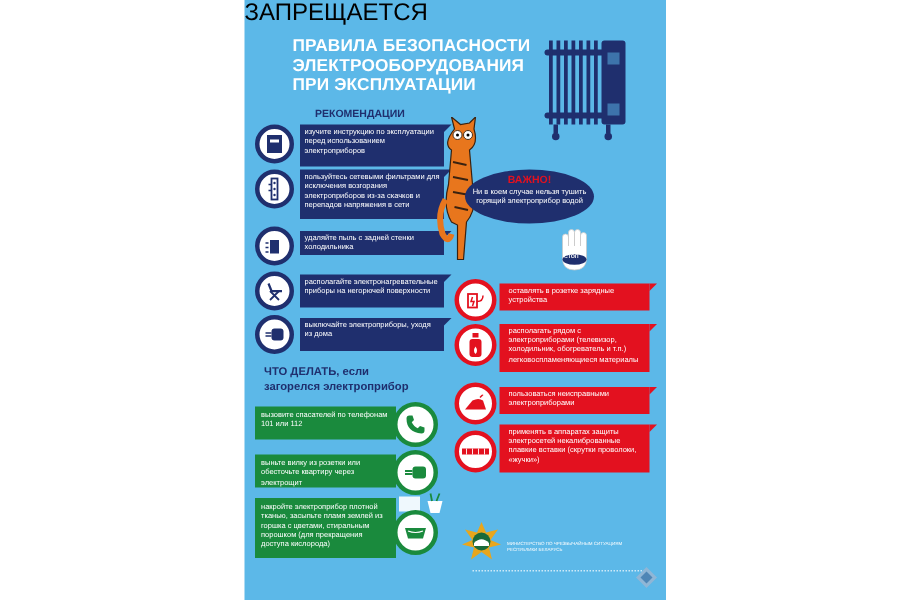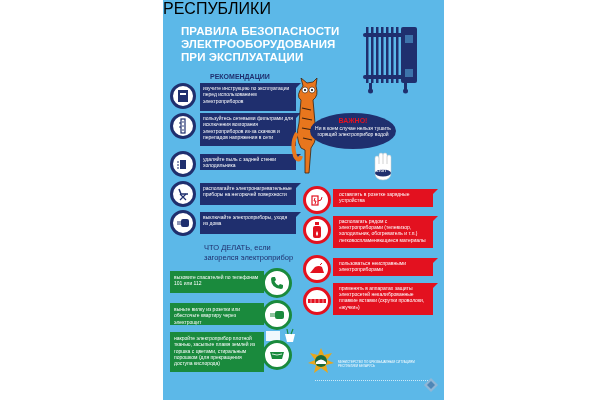--- a/index.html
+++ b/index.html
@@ -1,25 +1,25 @@
 <!DOCTYPE html>
 <html><head>
 <meta charset="utf-8">
 <style>
   html,body{margin:0;padding:0;}
   body{width:600px;height:400px;background:#ffffff;position:relative;overflow:hidden;font-family:"Liberation Sans",sans-serif;}
   .poster{position:absolute;left:163px;top:0;width:281px;height:400px;background:#5cb8e8;overflow:hidden;}
-  .title{position:absolute;left:18px;top:25px;color:#ffffff;font-weight:bold;font-size:11.5px;line-height:13px;letter-spacing:0.1px;}
+  .title{position:absolute;left:32px;top:25px;color:#ffffff;font-weight:bold;font-size:11.5px;line-height:13px;letter-spacing:0.1px;}
   .title div{white-space:nowrap;}
   .sect-rec{position:absolute;left:47px;top:73px;color:#1f2f6e;font-weight:bold;font-size:7px;}
   .rec-item{position:absolute;left:7px;height:30px;width:125px;}
   .rec-icon{position:absolute;left:0;top:0;width:26px;height:26px;border-radius:50%;background:#ffffff;border:3px solid #1f2f6e;box-sizing:border-box;display:flex;align-items:center;justify-content:center;}
   .rec-box{position:absolute;left:30px;top:0;width:96px;background:#1f2f6e;color:#ffffff;font-size:5px;line-height:6.3px;padding:2px 3px;box-sizing:border-box;}
   .rec-box::after{content:"";position:absolute;right:-5px;top:0;border-left:5px solid #1f2f6e;border-bottom:5px solid transparent;}
-  .sect-what{position:absolute;left:13px;top:243px;color:#1f2f6e;font-weight:normal;font-size:7.5px;line-height:9.5px;margin-left:28px;}
+  .sect-what{position:absolute;left:13px;top:243px;color:#1f2f6e;font-weight:bold;font-size:7.5px;line-height:9.5px;}
   .what-item{position:absolute;left:7px;width:120px;}
   .what-box{position:absolute;left:0;top:0;width:94px;background:#1a8a3d;color:#ffffff;font-size:5px;line-height:6.3px;padding:3px 4px;box-sizing:border-box;}
   .what-icon{position:absolute;left:92px;width:30px;height:30px;border-radius:50%;background:#ffffff;border:3px solid #1a8a3d;box-sizing:border-box;display:flex;align-items:center;justify-content:center;}
   .radiator{position:absolute;left:198px;top:25px;}
   .cat{position:absolute;left:128px;top:78px;}
   .important{position:absolute;left:147px;top:113px;width:86px;height:36px;border-radius:50%;background:#1f2f6e;color:#ffffff;text-align:center;font-size:5px;line-height:6px;}
   .important .h{color:#e3111f;font-weight:bold;font-size:7px;margin-top:4px;line-height:8px;}
   .stop-hand{position:absolute;left:208px;top:152px;}
   .forb-item{position:absolute;left:140px;width:130px;}
   .forb-icon{position:absolute;left:0;top:0;width:28px;height:28px;border-radius:50%;background:#ffffff;border:3px solid #e3111f;box-sizing:border-box;display:flex;align-items:center;justify-content:center;}
@@ -131,21 +131,21 @@
     <div class="h">ВАЖНО!</div>
     <div>Ни в коем случае нельзя тушить горящий электроприбор водой</div>
   </div>
 
   <svg class="stop-hand" width="24" height="32" viewBox="0 0 24 32">
     <path d="M4 14 L4 6 Q4 4 6 4 Q8 4 8 6 L8 12 L8 3 Q8 1 10 1 Q12 1 12 3 L12 12 L12 3 Q12 1 14 1 Q16 1 16 3 L16 12 L16 5 Q16 3 18 3 Q20 3 20 5 L20 20 Q20 28 12 28 Q4 28 4 20 Z" fill="#ffffff" stroke="#c8c8c8" stroke-width="0.5"></path>
     <ellipse cx="12" cy="21" rx="8" ry="3.5" fill="#1f2f6e"></ellipse>
   </svg>
   <div style="position:absolute;left:213px;top:169px;color:#fff;font-size:3.5px;font-weight:bold;">СТОП</div>
 
-  <div class="forb-h">РЕСПУБЛИКИ</div>
+  <div class="forb-h">ЗАПРЕЩАЕТСЯ</div>
 
   <div class="forb-item" style="top:186px">
     <div class="forb-icon">
       <svg width="14" height="14" viewBox="0 0 14 14">
           <rect x="2" y="3" width="6" height="9" fill="none" stroke="#e3111f" stroke-width="1.2"></rect>
           <path d="M5 5 L4 8 L6 8 L5 11" stroke="#e3111f" fill="none"></path>
           <path d="M8 8 Q12 8 12 4" stroke="#e3111f" fill="none"></path>
         </svg>
     </div>
     <div class="forb-box" style="top:3px;height:18px">оставлять в розетке зарядные устройства</div>

